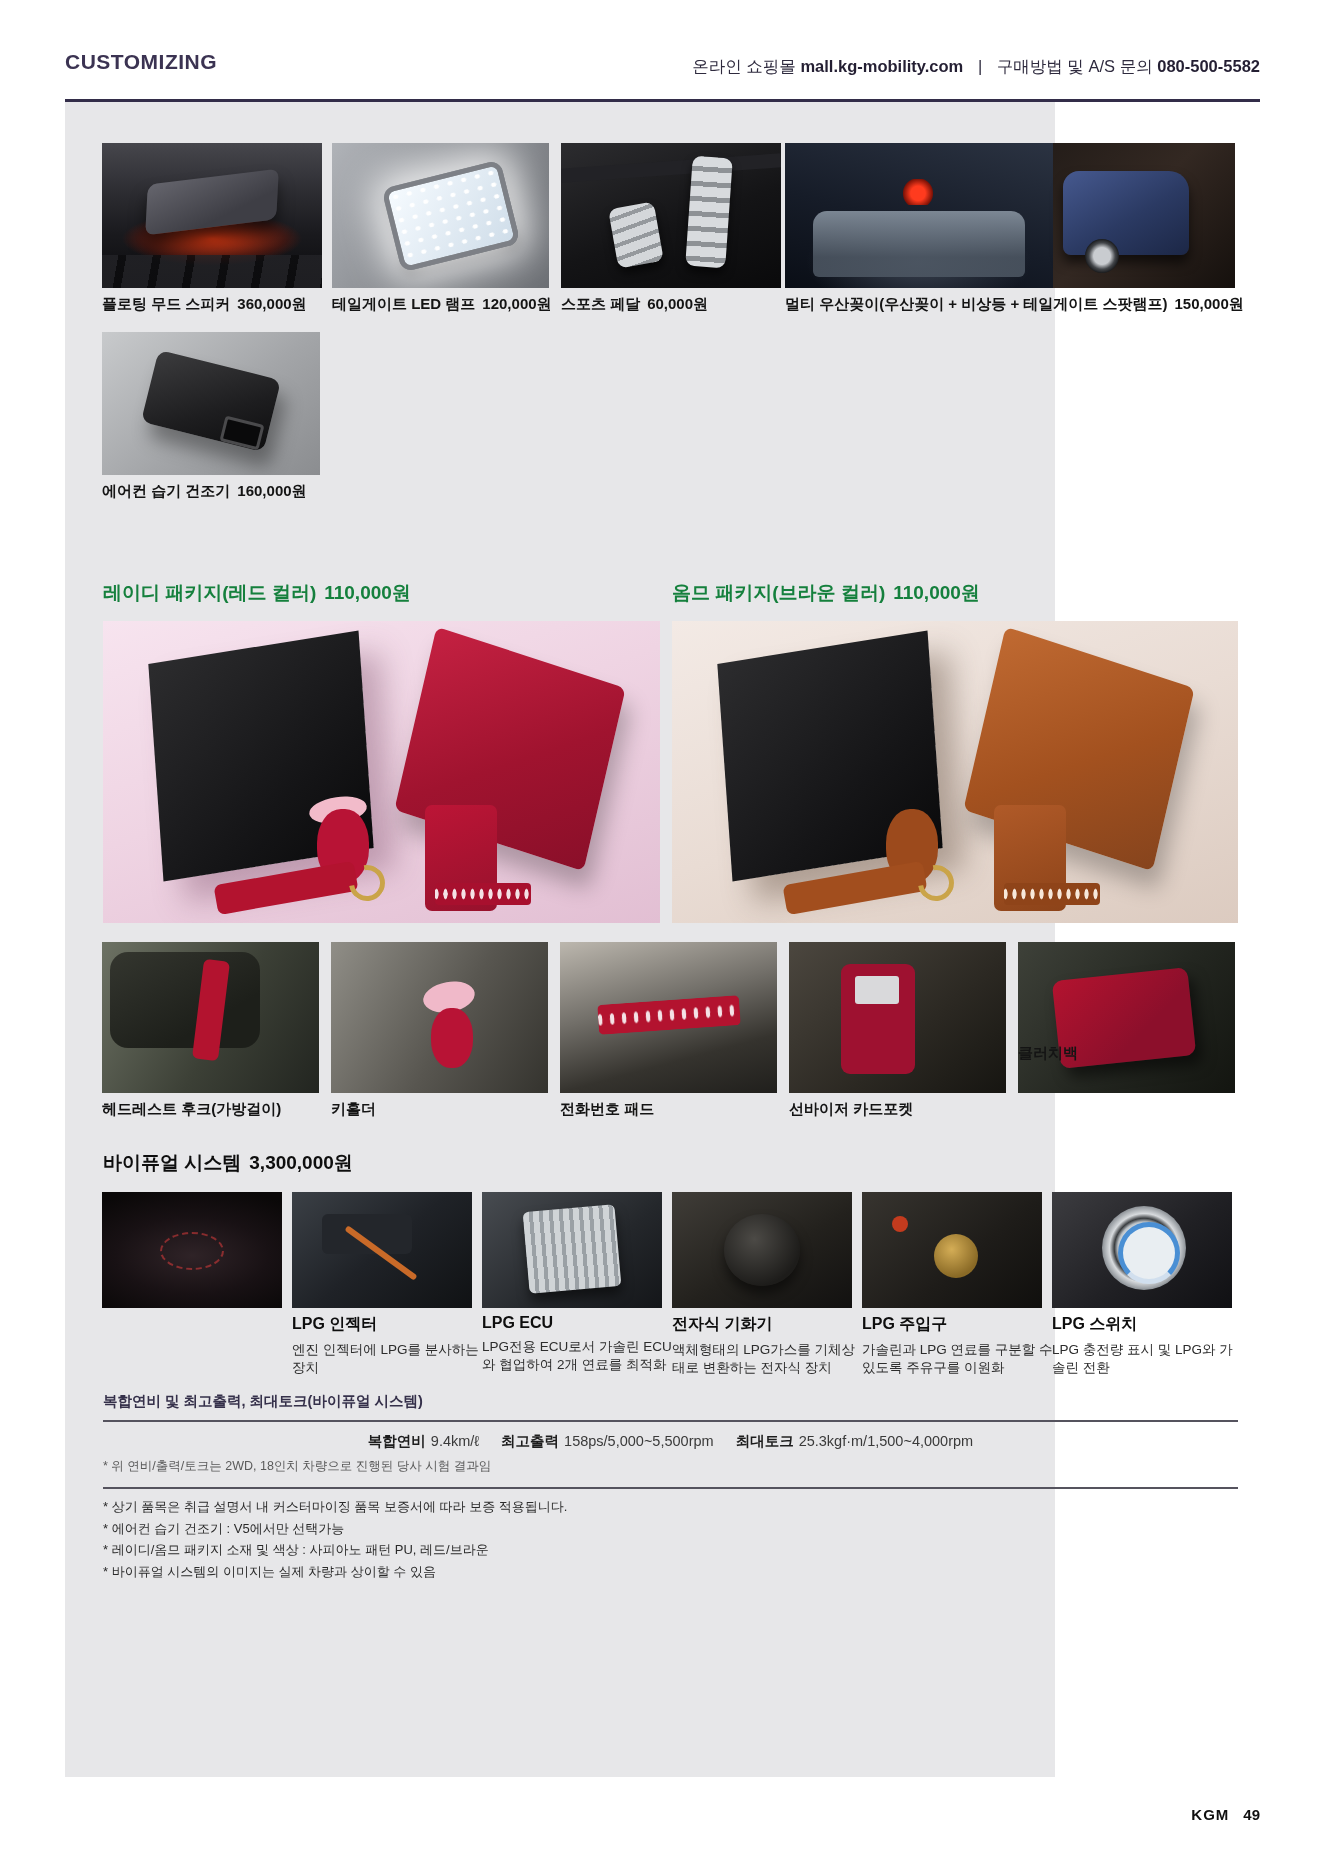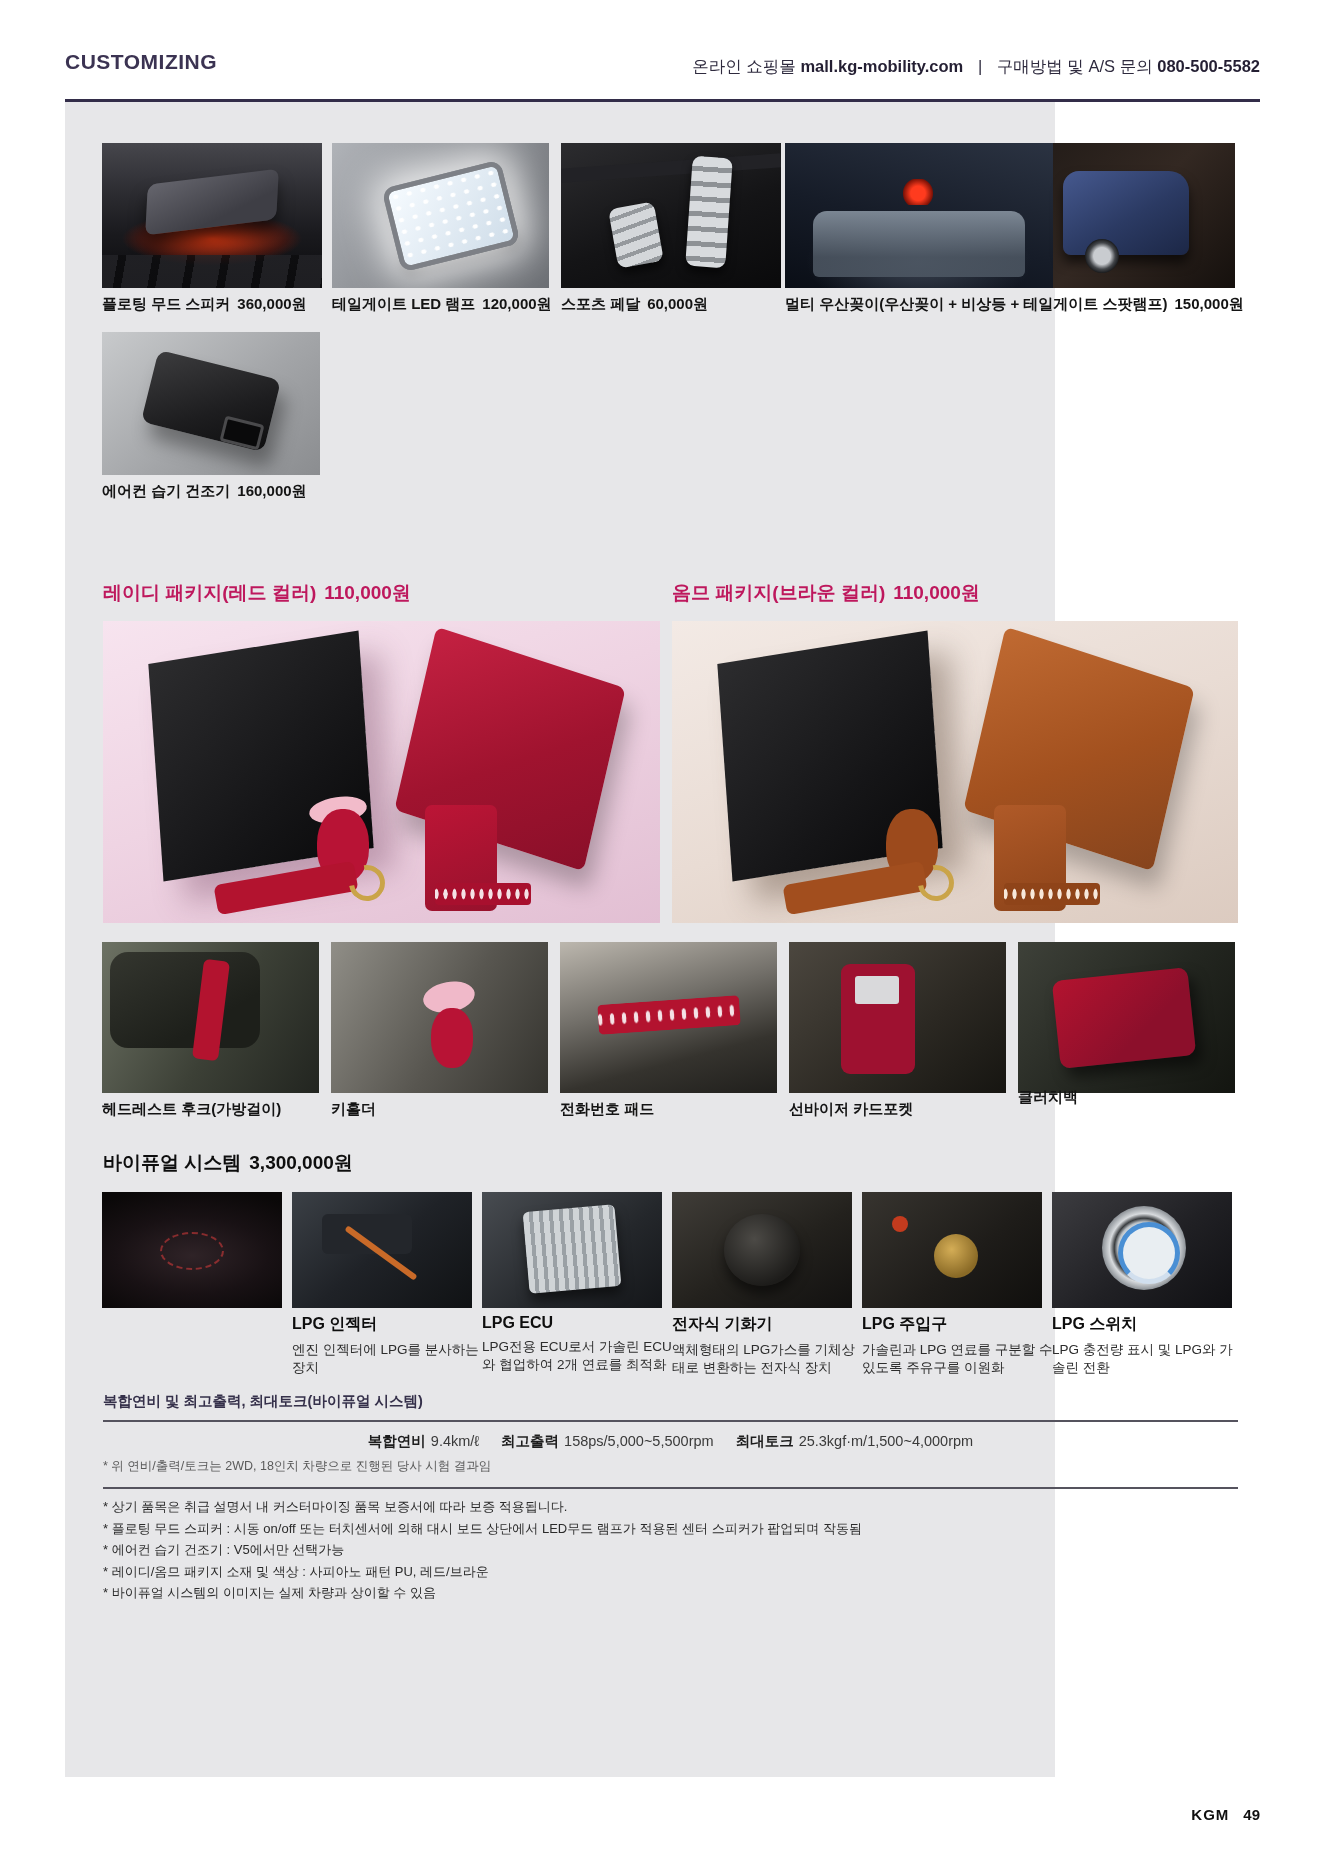--- a/index.html
+++ b/index.html
@@ -144,21 +144,21 @@
   .pb5 .dot{left:30px;top:24px;width:16px;height:16px;border-radius:50%;background:#c33b1e;}
   .pb6{left:987px;background:linear-gradient(140deg,#3c3c40 0%,#202024 55%,#101013 100%);}
   .pb6 .ring{left:50px;top:14px;width:84px;height:84px;border-radius:50%;
     background:radial-gradient(circle,#eef1f3 0 36%,#b9bfc4 44%,#3a3d40 50%,#d8dbde 58%,#8f9499 70%,#2a2c2f 78%);}
   .pb6 .blue{left:66px;top:30px;width:52px;height:52px;border-radius:50%;
     border:5px solid #4a8fd4;border-bottom-color:rgba(74,143,212,.15);background:#e9eef2;}
 
   
   .cap{position:absolute;font-size:15px;font-weight:bold;color:#141414;white-space:nowrap;}
   .cap .price{margin-left:7px;}
-  .pkg-h{position:absolute;top:478px;font-size:19px;font-weight:bold;color:#be185d;white-space:nowrap;}
+  .pkg-h{position:absolute;top:478px;font-size:19px;font-weight:bold;color:#15803d;white-space:nowrap;}
   .pkg-h .price{margin-left:8px;}
   .bf-h{position:absolute;top:1048px;left:38px;font-size:19px;font-weight:bold;color:#0e0e0e;white-space:nowrap;}
   .bf-h .price{margin-left:8px;}
   .bf-col{position:absolute;top:1212px;width:192px;}
   .bf-name{font-size:16px;font-weight:bold;color:#0e0e0e;margin-bottom:6px;white-space:nowrap;}
   .bf-desc{font-size:13.5px;color:#2d2d2d;line-height:1.35;}
 
   
   .spec{position:absolute;left:38px;top:1290px;width:1135px;}
   .spec-title{font-size:14.5px;font-weight:bold;color:#35304a;}
@@ -288,21 +288,21 @@
     </div>
     <div class="cap" style="left:266px;top:998px">
       <span>키홀더</span>
     </div>
     <div class="cap" style="left:495px;top:998px">
       <span>전화번호 패드</span>
     </div>
     <div class="cap" style="left:724px;top:998px">
       <span>선바이저 카드포켓</span>
     </div>
-    <div class="cap" style="left:953px;top:986px">
+    <div class="cap" style="left:953px;top:942px">
       <span>클러치백</span>
     </div>
 
     <div class="bf-h">
       <span>바이퓨얼 시스템</span><span class="price">3,300,000원</span>
     </div>
 
     <div class="ph pb pb1">
       <div class="shape mark"></div>
     </div>
@@ -353,21 +353,20 @@
         <b>복합연비</b><span class="lv">9.4km/ℓ</span><span class="gap"></span>
         <b>최고출력</b><span class="lv">158ps/5,000~5,500rpm</span><span class="gap"></span>
         <b>최대토크</b><span class="lv">25.3kgf·m/1,500~4,000rpm</span>
       </div>
       <div class="spec-note">* 위 연비/출력/토크는 2WD, 18인치 차량으로 진행된 당사 시험 결과임</div>
       <div class="spec-rule2"></div>
     </div>
 
     <div class="foot">
       <div>* 상기 품목은 취급 설명서 내 커스터마이징 품목 보증서에 따라 보증 적용됩니다.</div>
-      <div>* 플로팅 무드 스피커 : 시동 on/off 또는 터치센서에 의해 대시 보드 상단에서 LED무드 램프가 적용된 센터 스피커가 팝업되며 작동됨</div>
       <div>* 에어컨 습기 건조기 : V5에서만 선택가능</div>
       <div>* 레이디/옴므 패키지 소재 및 색상 : 사피아노 패턴 PU, 레드/브라운</div>
       <div>* 바이퓨얼 시스템의 이미지는 실제 차량과 상이할 수 있음</div>
     </div>
 
   </div>
 
   <div class="page-footer">
     <span class="brand">KGM</span><span class="num">49</span>
   </div>

